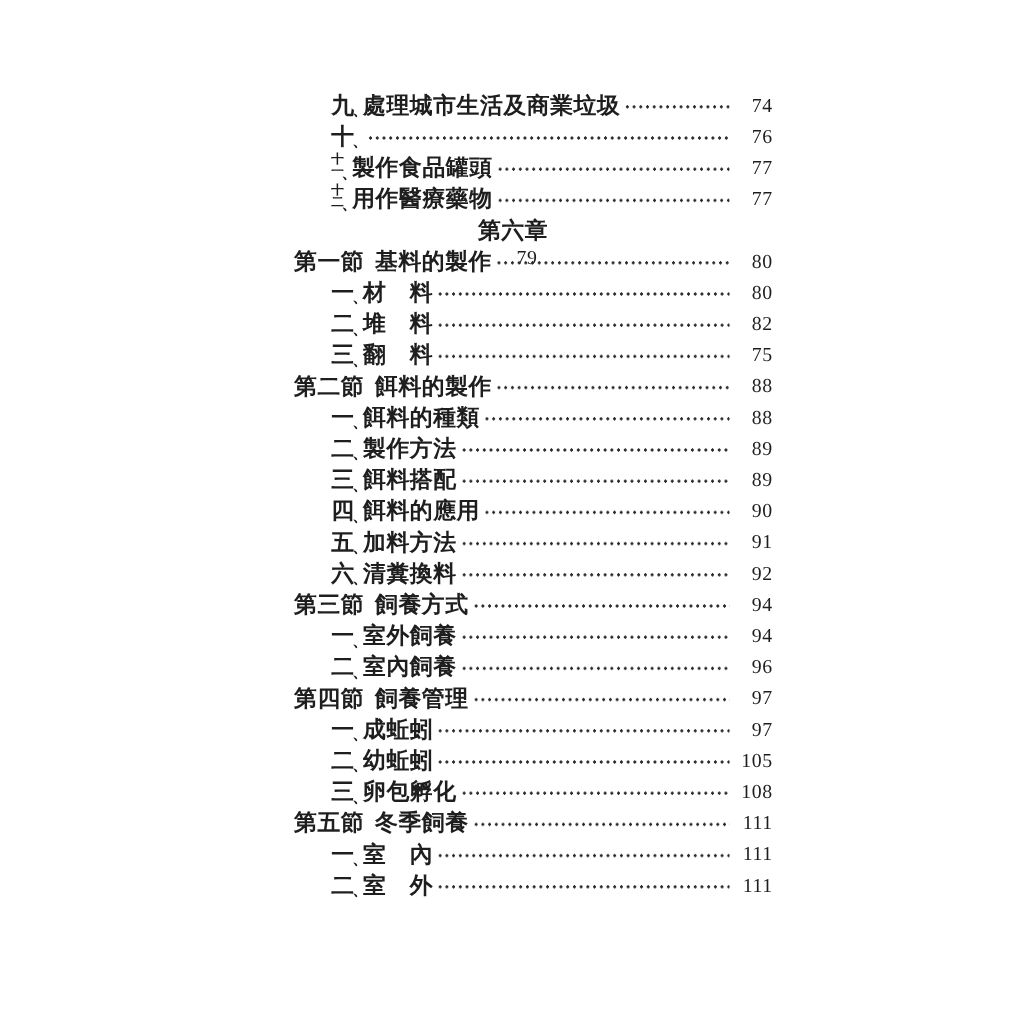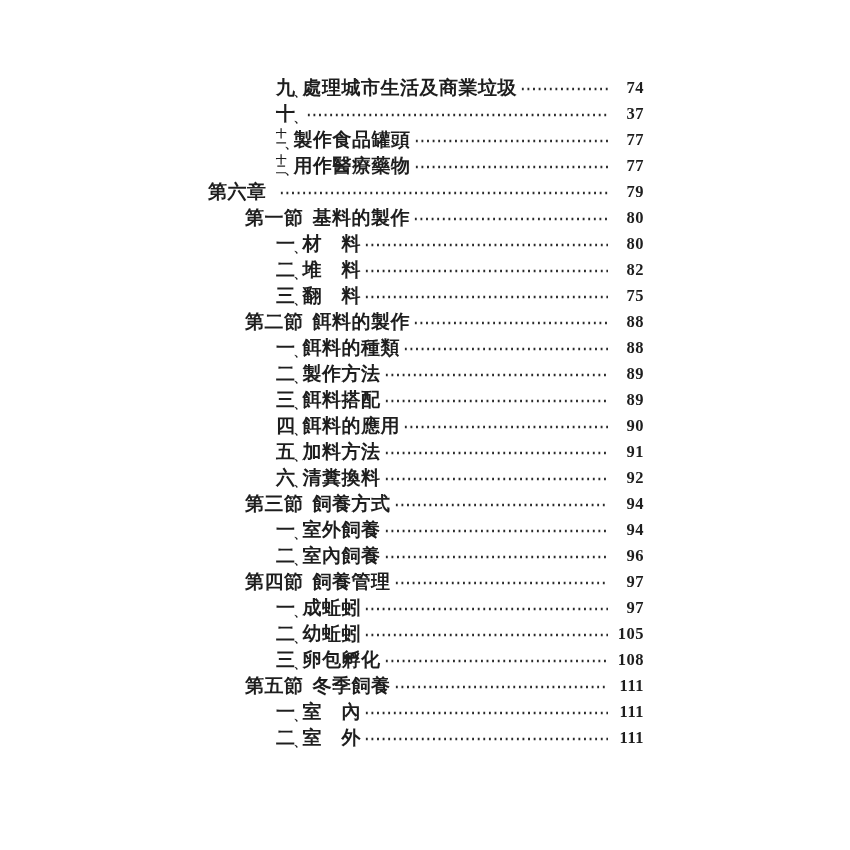--- a/index.html
+++ b/index.html
@@ -21,21 +21,21 @@
   }
   .row {
     display: flex;
     align-items: center;
     height: 26px;
     font-size: 19px;
     font-weight: 600;
     letter-spacing: 0.5px;
     white-space: nowrap;
   }
-  .row.lvl1 { margin-left: 0; }
+  .row.lvl1 { margin-left: 12px; flex-direction: column; }
   .row.lvl2 { margin-left: 37px; }
   .row.lvl3 { margin-left: 68px; }
 
   .label { margin-right: 9px; }
 
   .num { display: inline-block; }
   .num.stack {
     display: inline-flex;
     flex-direction: column;
     justify-content: center;
@@ -65,41 +65,41 @@
     margin-right: 4px;
     background: radial-gradient(circle, #2b2b2b 1.05px, rgba(0,0,0,0) 1.35px)
                 left 55% / 5.6px 5.6px repeat-x;
   }
 
   .pg {
     flex: 0 0 auto;
     width: 32px;
     text-align: right;
     font-size: 16.5px;
-    font-weight: 700;
+    font-weight: 400;
     letter-spacing: 0.5px;
   }
 </style>
 </head>
 <body>
 
 <div class="page">
   <div class="toc-list">
       <div class="row lvl3">
         <span class="num"><span class="numch">九</span></span>
         <span class="sep">、</span>
         <span class="title">處理城市生活及商業垃圾</span>
         <span class="leader"></span>
         <span class="pg">74</span>
       </div>
       <div class="row lvl3">
         <span class="num"><span class="numch">十</span></span>
         <span class="sep">、</span>
         <span class="leader"></span>
-        <span class="pg">37</span>
+        <span class="pg">76</span>
       </div>
       <div class="row lvl3">
         <span class="num stack">
           <span class="numch">十</span>
           <span class="numch">一</span>
         </span>
         <span class="sep">、</span>
         <span class="title">製作食品罐頭</span>
         <span class="leader"></span>
         <span class="pg">77</span>

